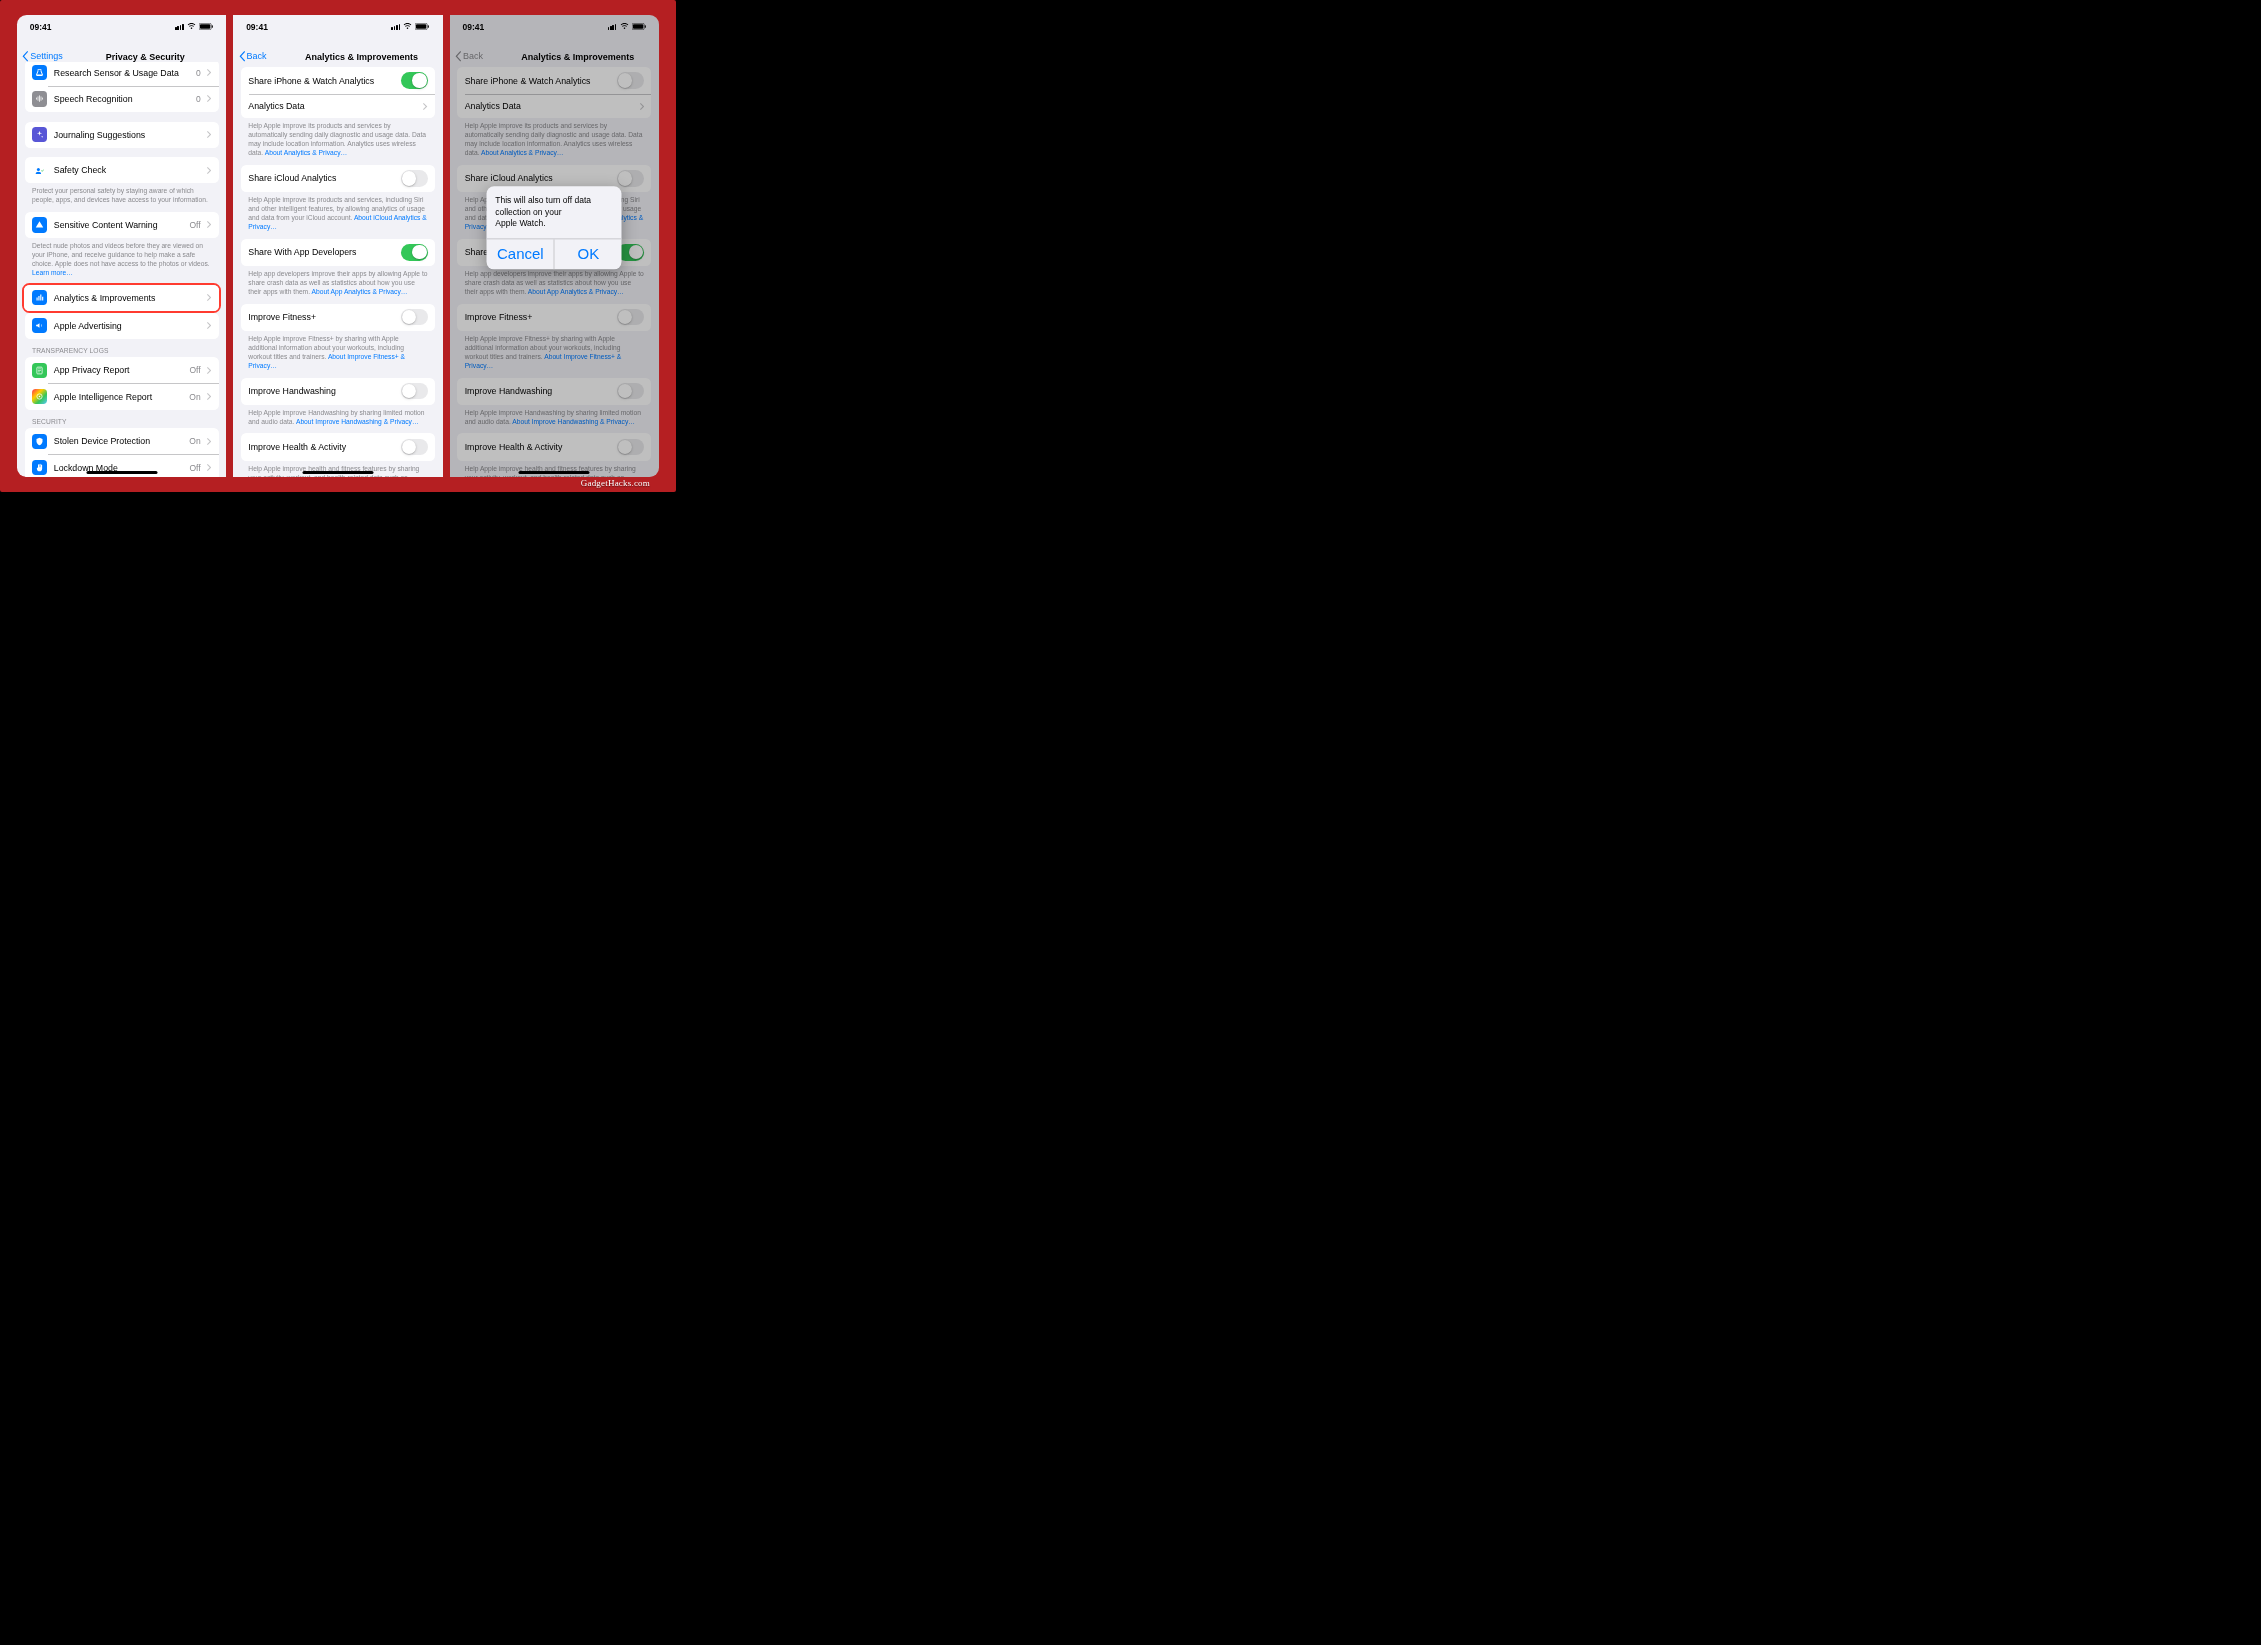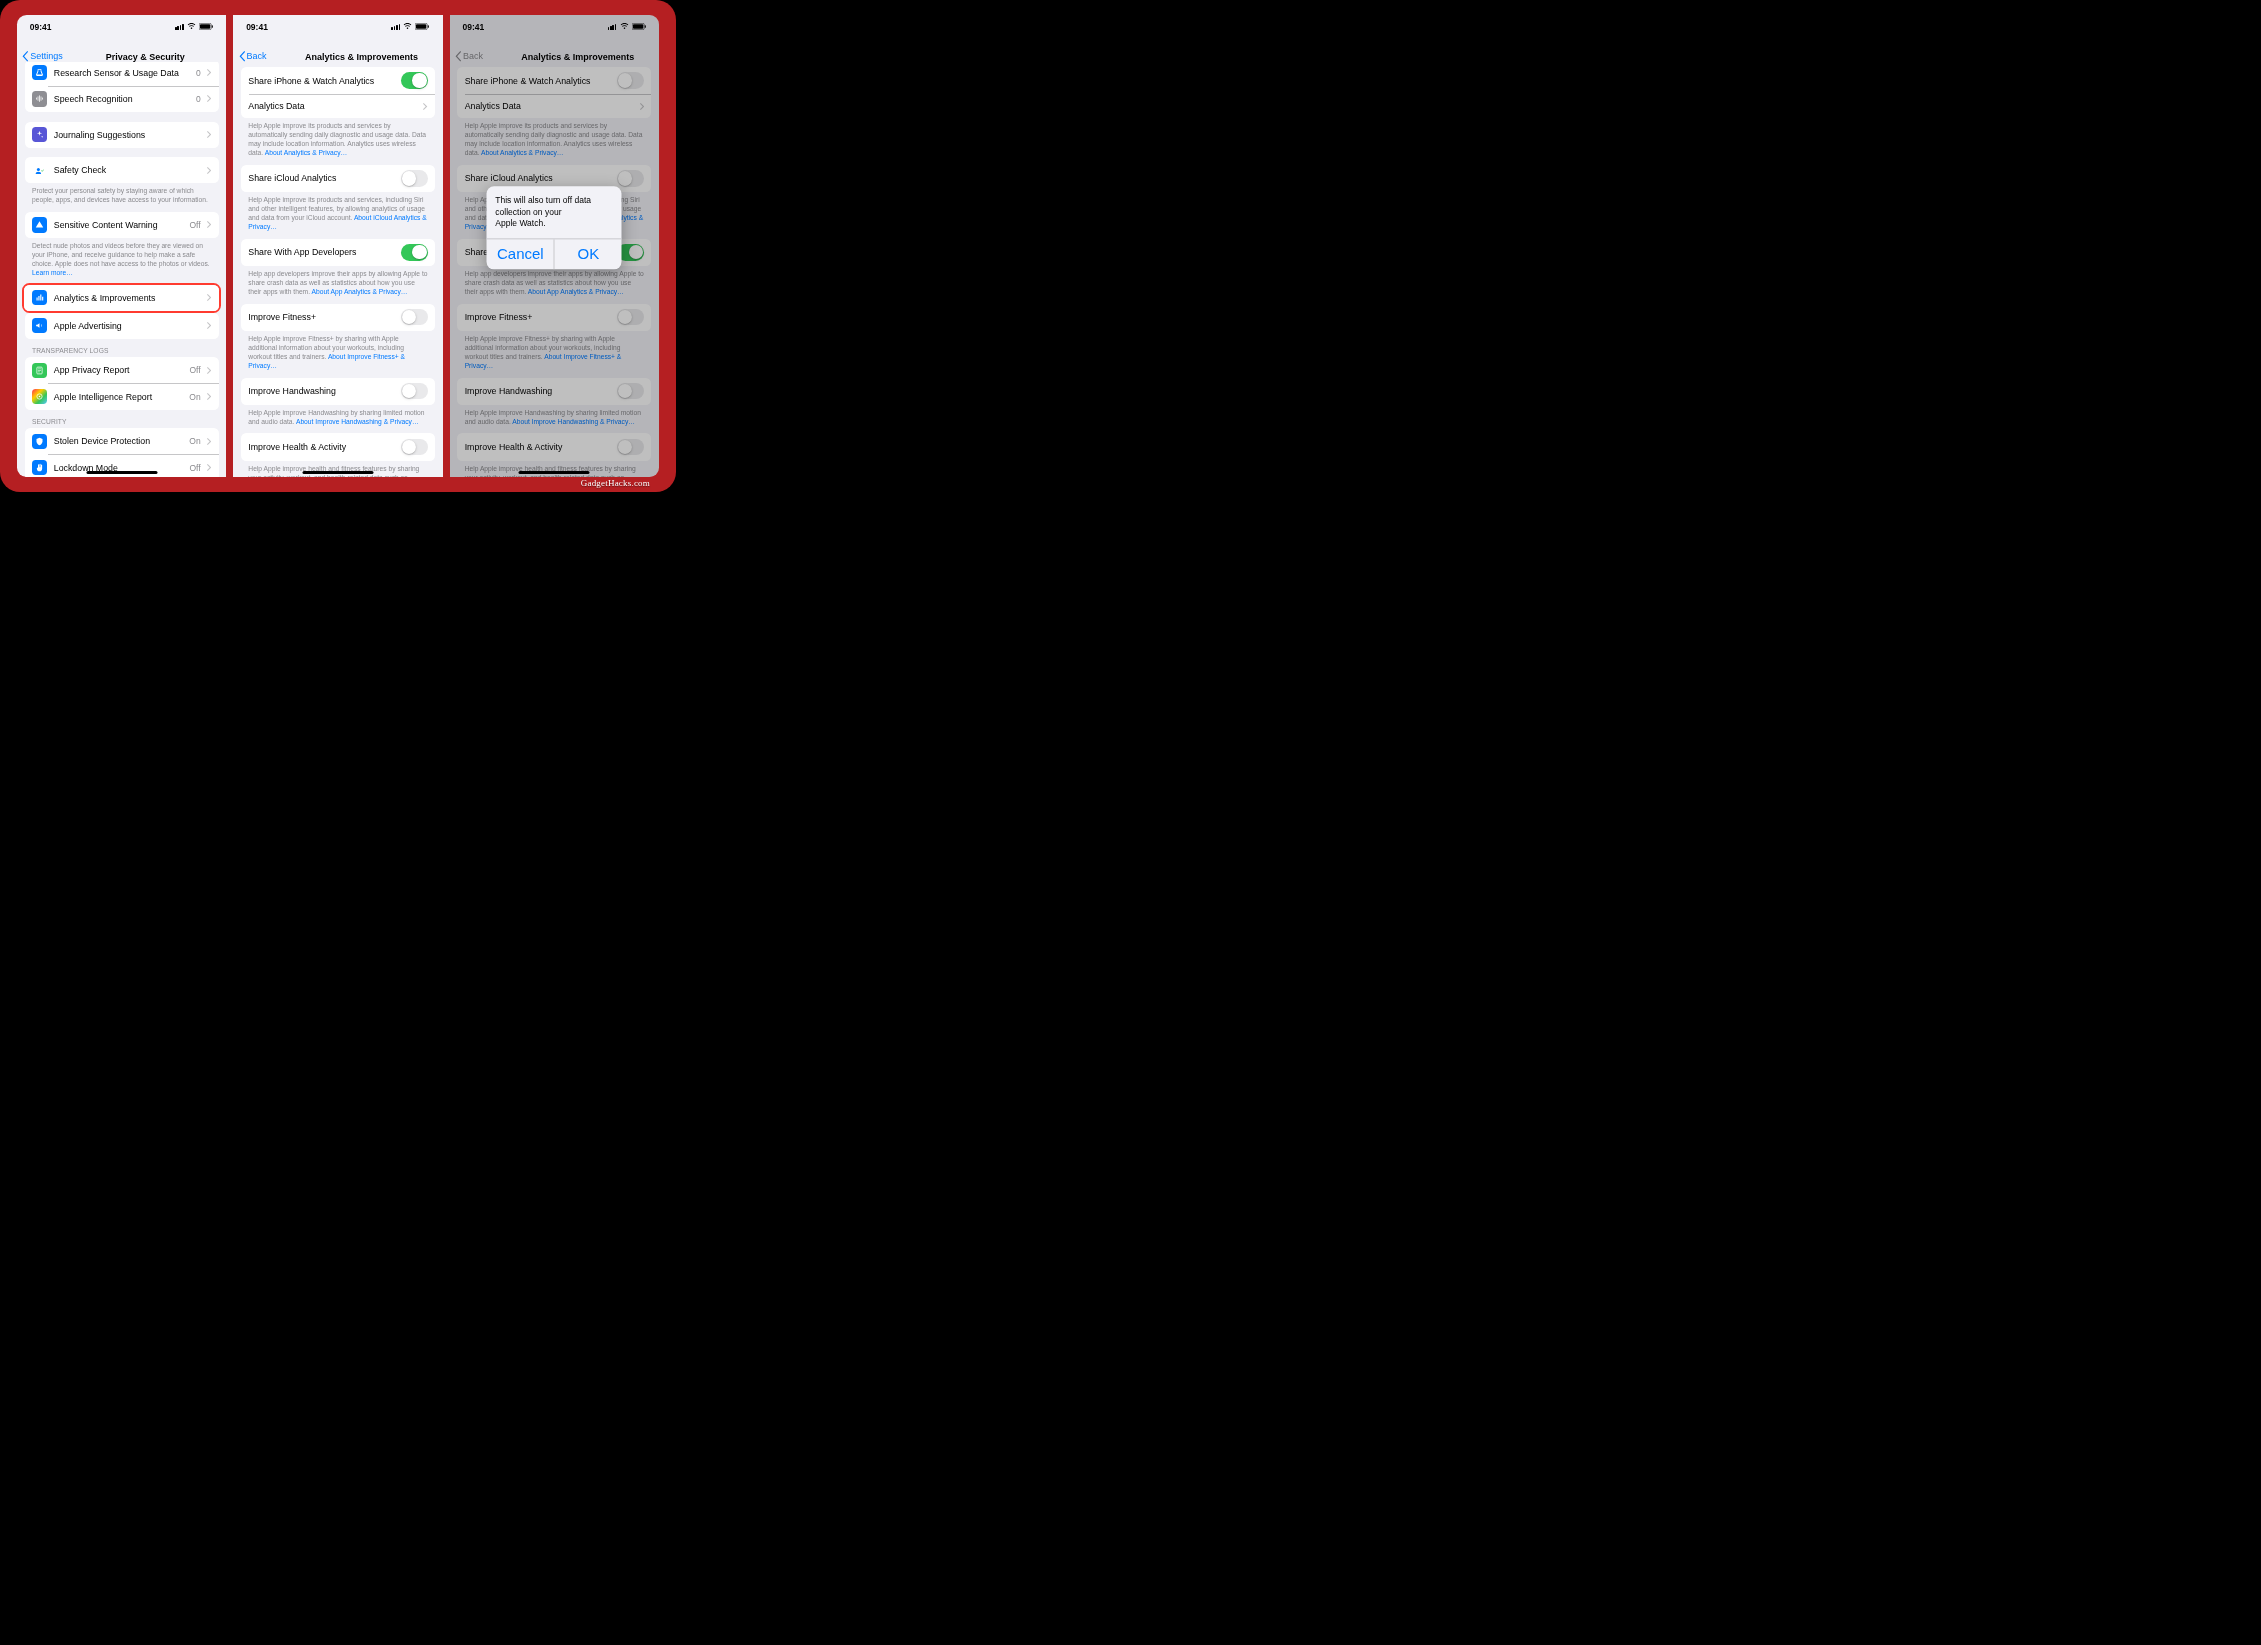--- a/index.html
+++ b/index.html
@@ -1,17 +1,17 @@
 <!DOCTYPE html>
 <html style="font-size:8.5px"><head>
 <meta charset="utf-8">
 <style>
   * { box-sizing: border-box; margin: 0; padding: 0; font-family: -apple-system, "Helvetica Neue", Arial, sans-serif; -webkit-font-smoothing: antialiased; }
   body { background:#000; }
-  .board { width:676px; height:492px; background:#b51f22; border-radius:20px; padding:15px 17px; position:relative; }
+  .board { width:676px; height:492px; background:#b51f22; border-radius:2px; padding:15px 17px; position:relative; }
   .stage { display:flex; gap:7px; height:100%; }
   .phone { flex:1 1 0; background:#f2f2f7; border-radius:0; overflow:hidden; display:flex; flex-direction:column; position:relative; }
   .phone:first-child { border-top-left-radius:9.6px; border-bottom-left-radius:9.6px; }
   .phone:last-child  { border-top-right-radius:9.6px; border-bottom-right-radius:9.6px; }
 
   
   .status { height:23.4px; display:flex; align-items:center; justify-content:space-between; padding:0 12.8px; font-size:8.5px; font-weight:600; color:#000; }
   .status .right { display:flex; align-items:center; gap:3.2px; }
   .sig { display:inline-flex; align-items:flex-end; gap:0.8px; }
   .sig i { width:1.6px; background:#000; border-radius:0.5px; display:block; }

